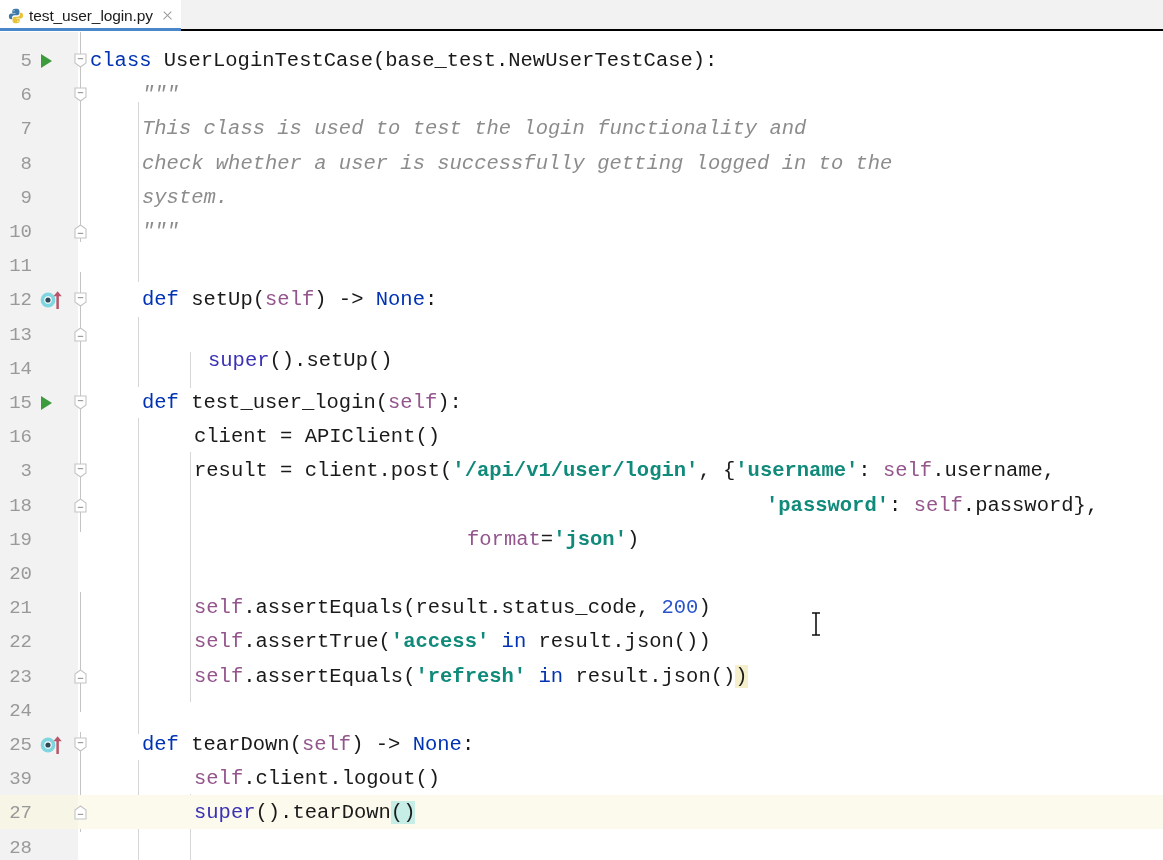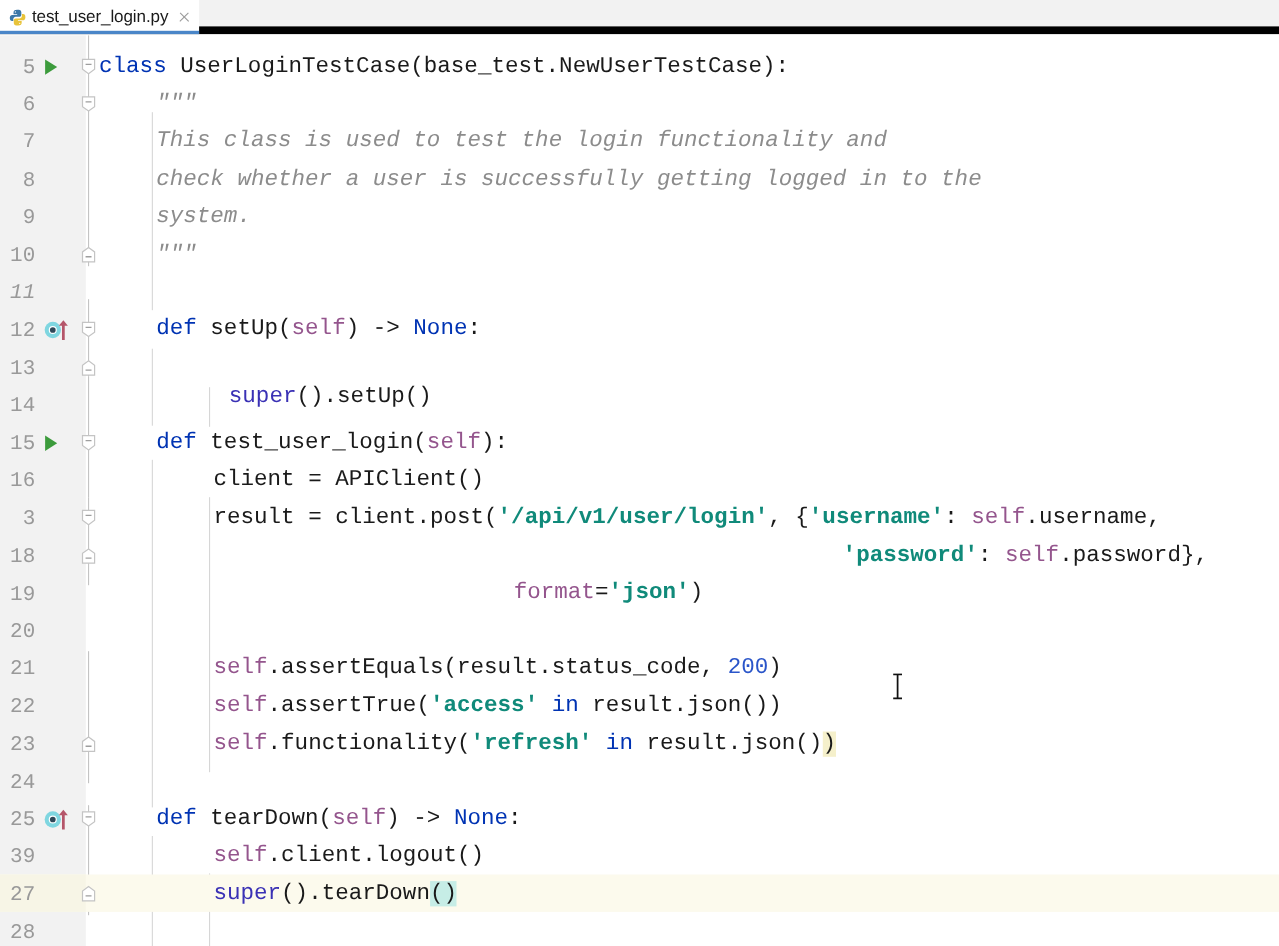--- a/index.html
+++ b/index.html
@@ -10,21 +10,21 @@
     overflow: hidden;
     background: #ffffff;
     font-family: "Liberation Sans", sans-serif;
   }
 
   
   #tabbar {
     position: absolute; left: 0; top: 0;
     width: 1163px; height: 31px;
     background: #F2F2F2;
-    border-bottom: 7px solid #000000;
+    border-bottom: 2px solid #000000;
   }
   .tab {
     position: absolute; left: 0; top: 0;
     height: 31px;
     background: #FFFFFF;
     display: flex; align-items: center;
     padding: 0 7px 0 8px;
     cursor: default;
   }
   .tab-underline {
@@ -230,21 +230,21 @@
         <div class="code" style="left: 142px;"><span class="doc">system.</span></div>
       </div>
       <div class="row" style="top: 183px;">
         <div class="lineno">10</div>
         <div class="fold" style="top: 8px;"><svg width="17" height="17" viewBox="0 0 17 17">
             <path d="M8.5 2 L14 6 v9 H3 V6 Z" fill="#FFFFFF" stroke="#C4C4C4" stroke-width="1.1"></path>
             <path d="M5.8 10.4 h5.4" stroke="#9E9E9E" stroke-width="1.2"></path>
           </svg></div>
         <div class="code" style="left: 142px;"><span class="doc">"""</span></div>
       </div>
-      <div class="row" style="top: 217.2px; font-style: italic;">
+      <div class="row" style="top: 217.2px;">
         <div class="lineno">11</div>
       </div>
       <div class="row" style="top: 251.4px;">
         <div class="lineno">12</div>
         <div class="ovr-icon" style="top: 6px;"><svg width="26" height="22" viewBox="0 0 26 22">
             <circle cx="8" cy="11" r="7.4" fill="#7FD6E0"></circle>
             <circle cx="8" cy="11" r="3.7" fill="#FFFFFF"></circle>
             <circle cx="8" cy="11" r="2.6" fill="#2F4858"></circle>
             <path d="M17.6 20 V5.0" stroke="#B5566A" stroke-width="2.5"></path>
             <path d="M17.6 2.2 L21.7 7.2 H13.5 Z" fill="#B5566A"></path>
@@ -309,21 +309,21 @@
       <div class="row" style="top: 593.4px;">
         <div class="lineno">22</div>
         <div class="code" style="left: 194px;"><span class="self">self</span><span>.assertTrue(</span><span class="str">'access'</span><span> </span><span class="kw">in</span><span> result.json())</span></div>
       </div>
       <div class="row" style="top: 627.6px;">
         <div class="lineno">23</div>
         <div class="fold" style="top: 8px;"><svg width="17" height="17" viewBox="0 0 17 17">
             <path d="M8.5 2 L14 6 v9 H3 V6 Z" fill="#FFFFFF" stroke="#C4C4C4" stroke-width="1.1"></path>
             <path d="M5.8 10.4 h5.4" stroke="#9E9E9E" stroke-width="1.2"></path>
           </svg></div>
-        <div class="code" style="left: 194px;"><span class="self">self</span><span>.functionality(</span><span class="str">'refresh'</span><span> </span><span class="kw">in</span><span> result.json()</span><span class="br-soft">)</span></div>
+        <div class="code" style="left: 194px;"><span class="self">self</span><span>.assertEquals(</span><span class="str">'refresh'</span><span> </span><span class="kw">in</span><span> result.json()</span><span class="br-soft">)</span></div>
       </div>
       <div class="row" style="top: 661.8px; padding-left: 32px;">
         <div class="lineno">24</div>
       </div>
       <div class="row" style="top: 696px;">
         <div class="lineno">25</div>
         <div class="ovr-icon" style="top: 6px;"><svg width="26" height="22" viewBox="0 0 26 22">
             <circle cx="8" cy="11" r="7.4" fill="#7FD6E0"></circle>
             <circle cx="8" cy="11" r="3.7" fill="#FFFFFF"></circle>
             <circle cx="8" cy="11" r="2.6" fill="#2F4858"></circle>

